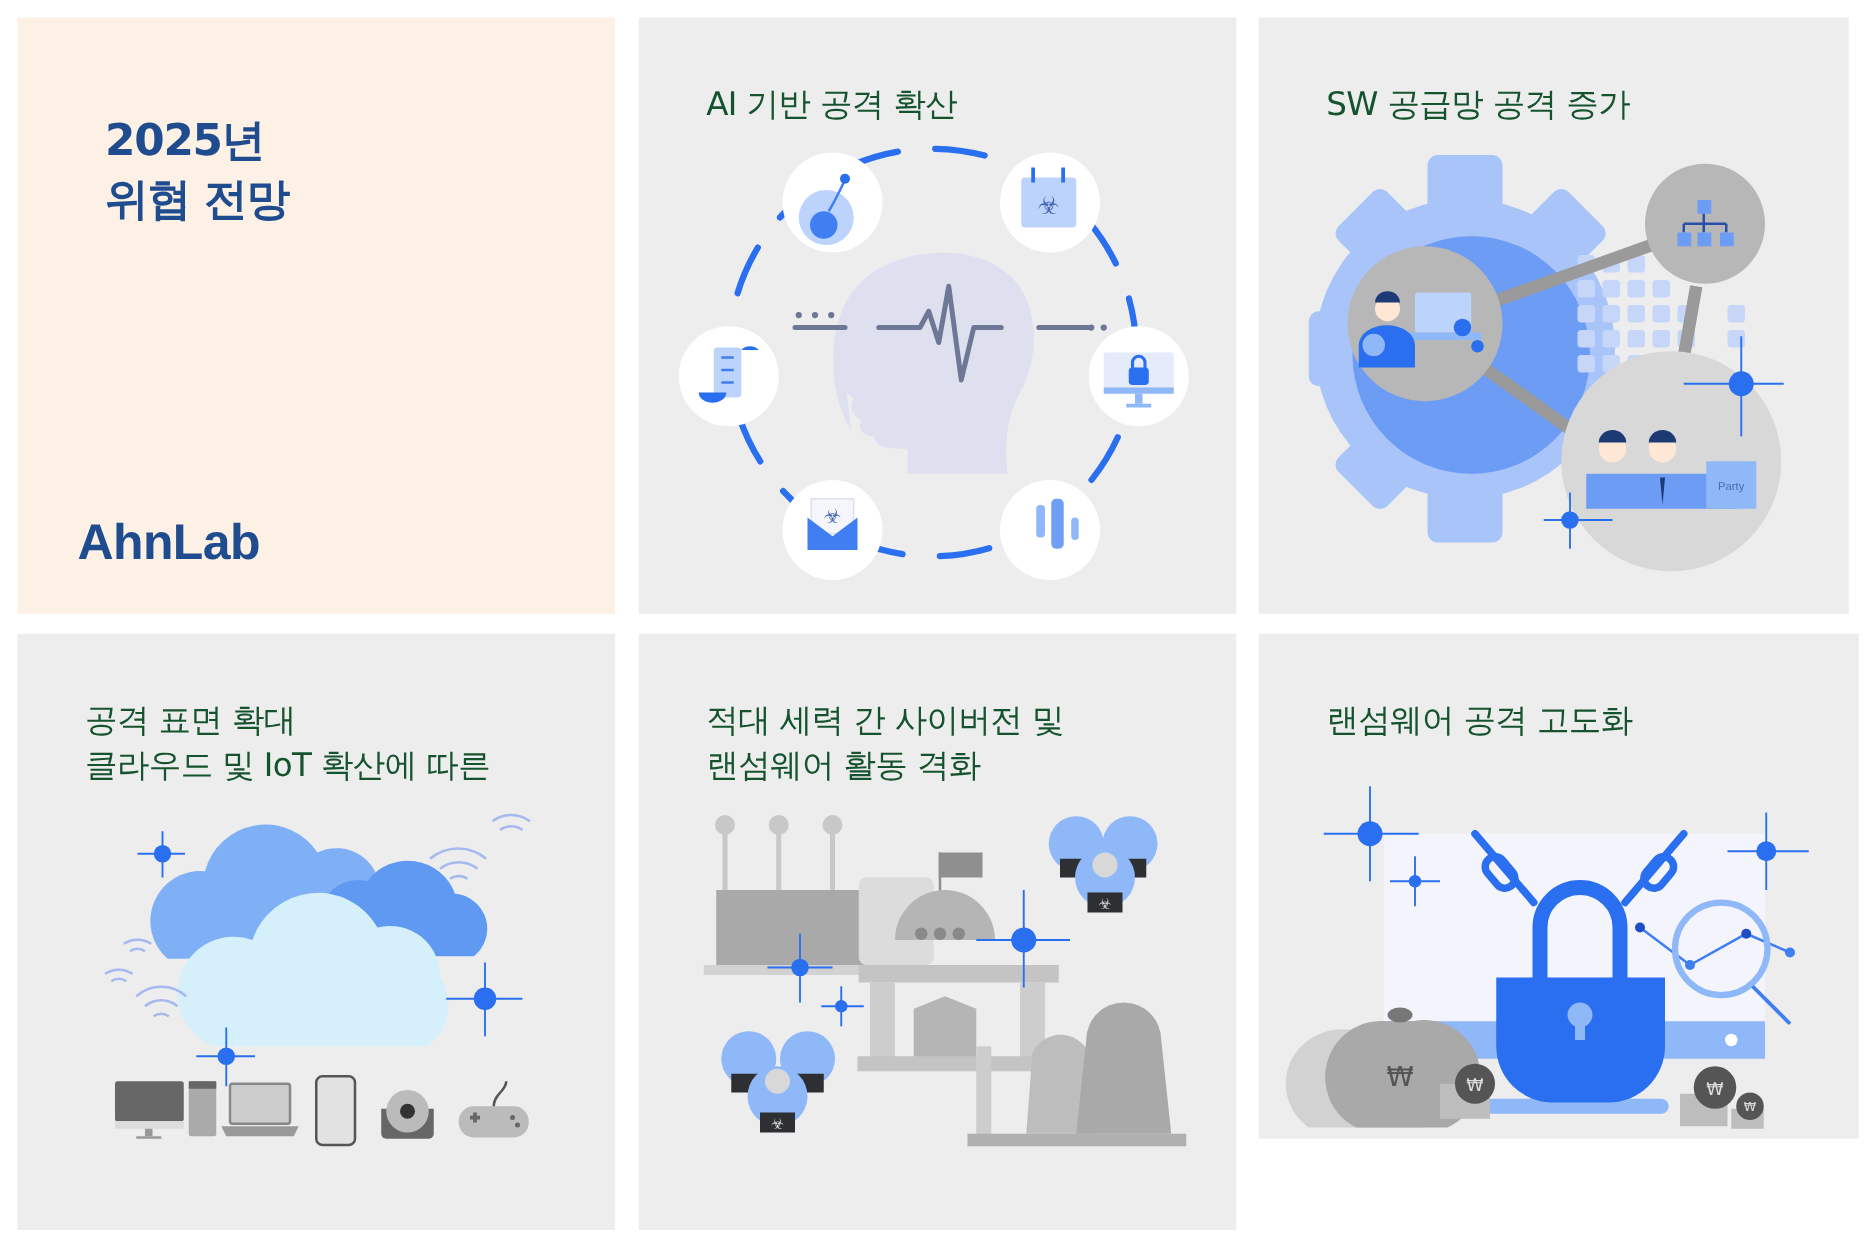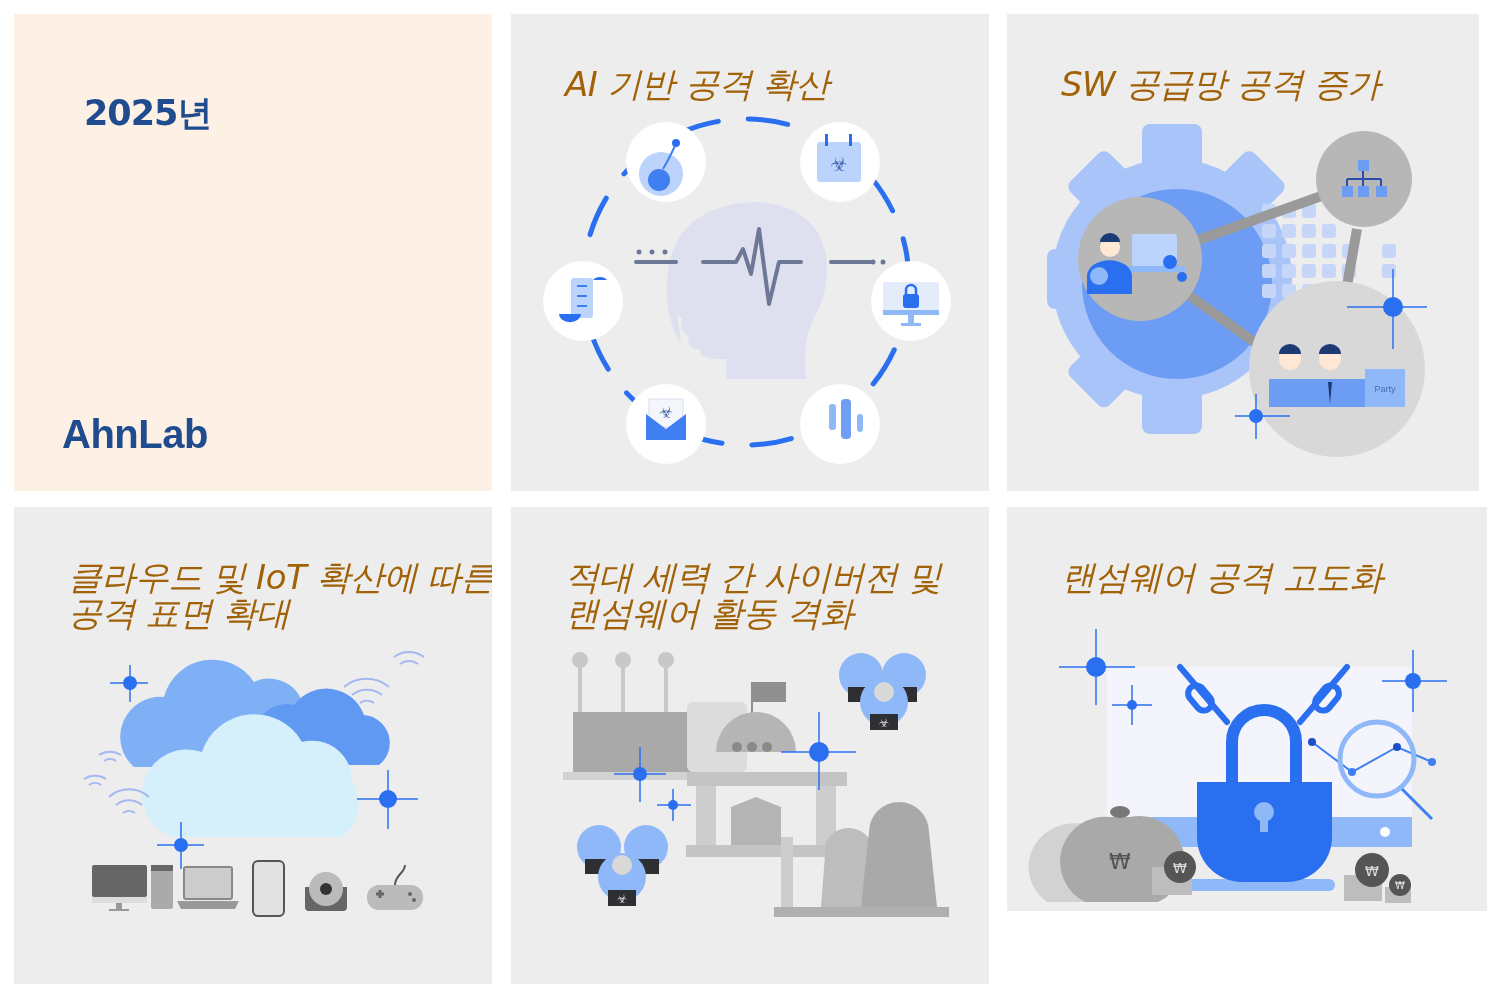--- a/index.html
+++ b/index.html
@@ -7,30 +7,31 @@
   .panel{position:absolute;box-sizing:border-box;overflow:hidden;}
   .p1{left:14px;top:14px;width:478px;height:477px;background:#fdf0e4;}
   .p2{left:511px;top:14px;width:478px;height:477px;background:#ededee;}
   .p3{left:1007px;top:14px;width:472px;height:477px;background:#ededee;}
   .p4{left:14px;top:507px;width:478px;height:477px;background:#ededee;}
   .p5{left:511px;top:507px;width:478px;height:477px;background:#ededee;padding-left:31px;}
   .p6{left:1007px;top:507px;width:480px;height:404px;background:#ededee;}
   .cover-title{position:absolute;left:54px;top:60px;margin:16px;color:#1f4b8f;font-weight:bold;font-size:35px;line-height:47px;letter-spacing:-1px;}
   .cover-title div{white-space:nowrap;}
   .logo{position:absolute;left:48px;top:398px;color:#1f4b8f;font-family:"Liberation Sans",sans-serif;font-weight:bold;font-size:40px;letter-spacing:-0.5px;}
-  .ptitle{position:absolute;left:54px;top:52px;margin:0;color:#a16207;font-weight:normal;font-size:34px;line-height:36px;letter-spacing:-0.5px;font-style:italic;}
+  .ptitle{position:absolute;left:54px;top:52px;margin:0;color:#14532d;font-weight:normal;font-size:26px;line-height:36px;letter-spacing:-0.5px;}
   .ptitle div{white-space:nowrap;}
   svg.art{position:absolute;left:0;top:0;}
 </style>
 </head>
 <body>
 
 <div class="panel p1">
   <h1 class="cover-title">
     <div>2025년</div>
+    <div>위협 전망</div>
   </h1>
   <div class="logo">AhnLab</div>
 </div>
 
 <div class="panel p2">
   <h2 class="ptitle">
     <div>AI 기반 공격 확산</div>
   </h2>
   <svg class="art" width="478" height="477" viewBox="0 0 478 477">
 
@@ -186,22 +187,22 @@
       <circle cx="386" cy="293" r="10" fill="#2a6ff0" stroke="none"></circle>
       <line x1="228" y1="402" x2="283" y2="402"></line>
         <line x1="249" y1="380" x2="249" y2="425"></line>
       <circle cx="249" cy="402" r="7" fill="#2a6ff0" stroke="none"></circle>
     </g>
   </svg>
 </div>
 
 <div class="panel p4">
   <h2 class="ptitle">
+    <div>공격 표면 확대</div>
     <div>클라우드 및 IoT 확산에 따른</div>
-    <div>공격 표면 확대</div>
   </h2>
   <svg class="art" width="478" height="477" viewBox="0 0 478 477">
     <g>
       <path d="M120 260 a40 40 0 0 1 30 -70 a50 50 0 0 1 90 -15 a35 35 0 0 1 50 35 a30 30 0 0 1 5 50 z" fill="#7fb0f5"></path>
       <path d="M265 258 a30 30 0 0 1 15 -60 a40 40 0 0 1 70 10 a28 28 0 0 1 15 50 z" fill="#5f99f2"></path>
       <path d="M158 330 a45 45 0 0 1 30 -85 a55 55 0 0 1 100 -10 a40 40 0 0 1 50 40 a40 40 0 0 1 -10 55 z" fill="#d6f0fb"></path>
     </g>
     <g fill="none" stroke="#a5b8ef" stroke-width="2">
       <path d="M95 290 a30 30 0 0 1 40 0"></path>
         <path d="M102 298 a20 20 0 0 1 26 0"></path>

